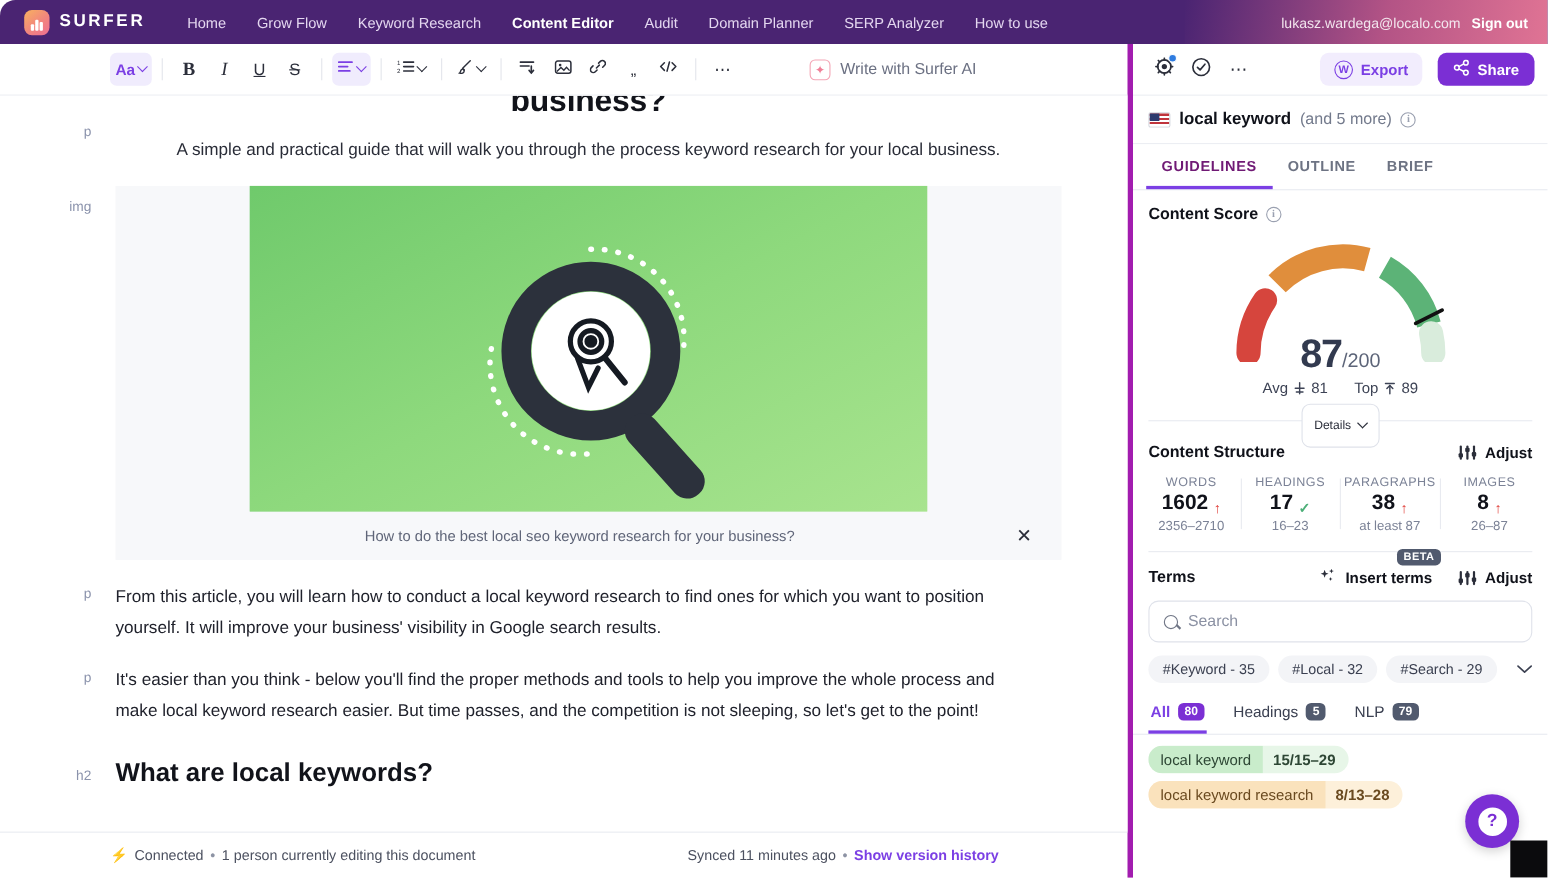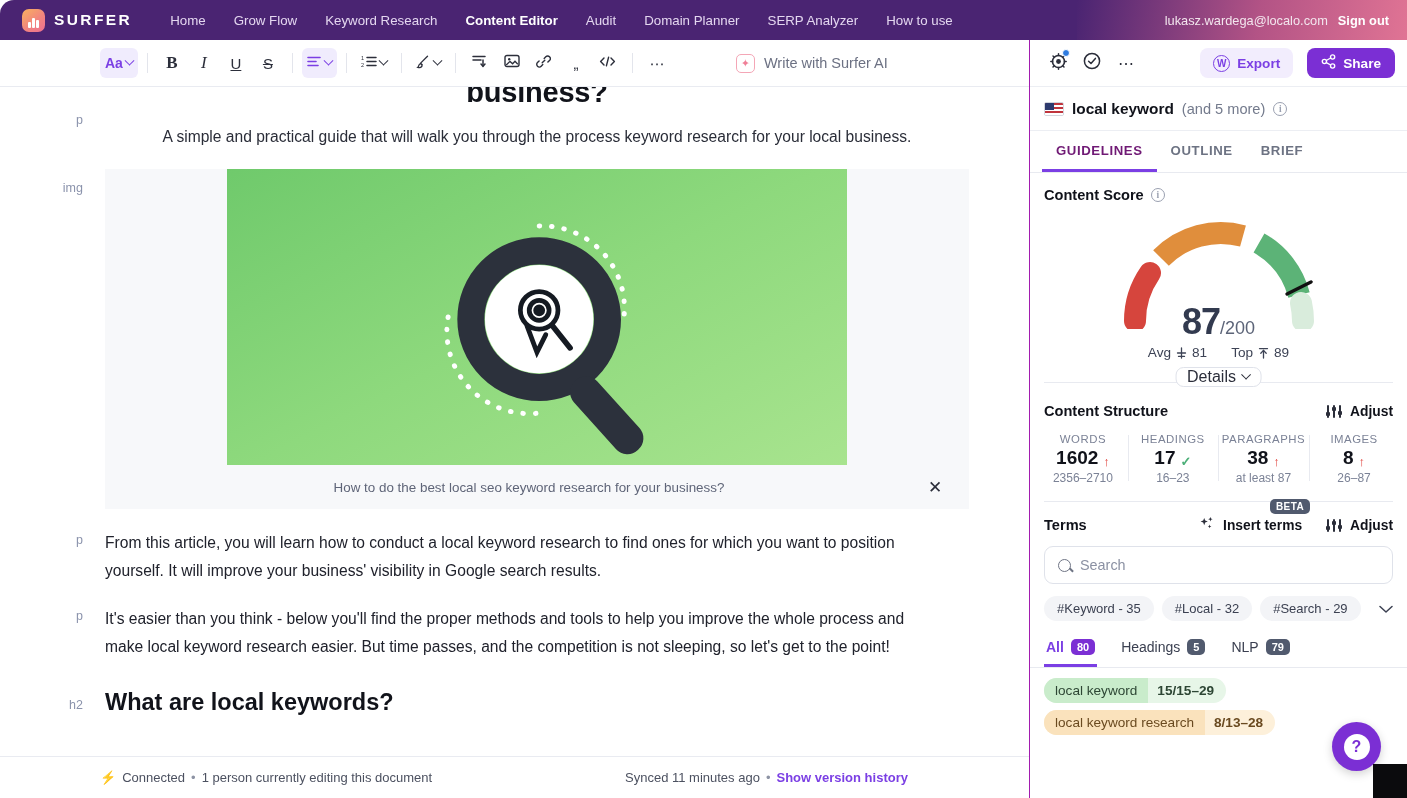--- a/index.html
+++ b/index.html
@@ -47,21 +47,21 @@
   .navlink.active { color: #ffffff; font-weight: 700; }
   .nav-right { margin-left: auto; margin-right: 18px; display: flex; align-items: center; gap: 10px; z-index: 2; }
   .nav-user { color: #f3e6ee; font-size: 12.8px; }
   .nav-signout { color: #ffffff; font-size: 12.8px; font-weight: 700; cursor: pointer; }
 
   
   .body { flex: 1; display: flex; min-height: 0; position: relative; }
 
   
   .editor { width: 1030px; flex: 0 0 1030px; display: flex; flex-direction: column;
-            background: #fff; border-right: 1px solid #a21caf; min-height: 0; }
+            background: #fff; border-right: 5px solid #a21caf; min-height: 0; }
 
   .toolbar {
     height: 47px; flex: 0 0 47px; display: flex; align-items: center;
     border-bottom: 1px solid #e9ebf1; padding-left: 100px; gap: 2px;
   }
   .tb-btn {
     height: 30px; min-width: 30px; border-radius: 6px;
     display: inline-flex; align-items: center; justify-content: center;
     color: #2c2f3b; cursor: pointer; padding: 0 5px; gap: 3px;
   }
@@ -172,22 +172,22 @@
   .gauge-num { position: absolute; left: 0; right: 0; top: 96px; text-align: center;
                color: #323a4f; }
   .gauge-num .big { font-size: 36px; font-weight: 700; letter-spacing: -1px; }
   .gauge-num .small { font-size: 18px; color: #5c6478; }
   .gauge-sub { position: absolute; left:0; right:0; top: 140px; text-align:center;
                font-size: 13.6px; color: #3d4355; display:flex; justify-content:center; gap: 24px; }
   .gauge-sub span { display:inline-flex; align-items:center; gap:5px;justify-content:center; }
   .details-row { position: relative; height: 30px; margin-top: 12px; }
   .details-line { position:absolute; top: 50%; left: 14px; right: 14px; height: 1px; background: #e8eaf0; }
   .details-btn { position: absolute; left: 50%; transform: translateX(-50%); top: 0;
-                 background:#fff; border: 1px solid #dfe2ea; border-radius: 8px; height: 20px;
-                 display:flex; align-items:center; gap: 7px; padding: 0 11px; font-size: 16px;
+                 background:#fff; border: 1px solid #dfe2ea; border-radius: 8px; height: 40px;
+                 display:flex; align-items:center; gap: 7px; padding: 0 11px; font-size: 11px;
                  color:#2b2e3a; cursor:pointer; }
 
   .cs-head { display:flex; align-items:center; padding: 0 14px; margin-top: 6px; }
   .adjust { margin-left:auto; display:flex; align-items:center; gap:8px; font-size:13.8px;
             font-weight:700; color:#10121a; cursor:pointer; }
   .slider-ico { display:inline-block; width:16px; height:13px; position:relative; }
   .slider-ico i { position:absolute; width:2px; background:#2b2e3a; border-radius:1px; }
   .slider-ico i:nth-child(1){ left:1px; top:0; height:13px; }
   .slider-ico i:nth-child(2){ left:7px; top:0; height:13px; }
   .slider-ico i:nth-child(3){ left:13px; top:0; height:13px; }

